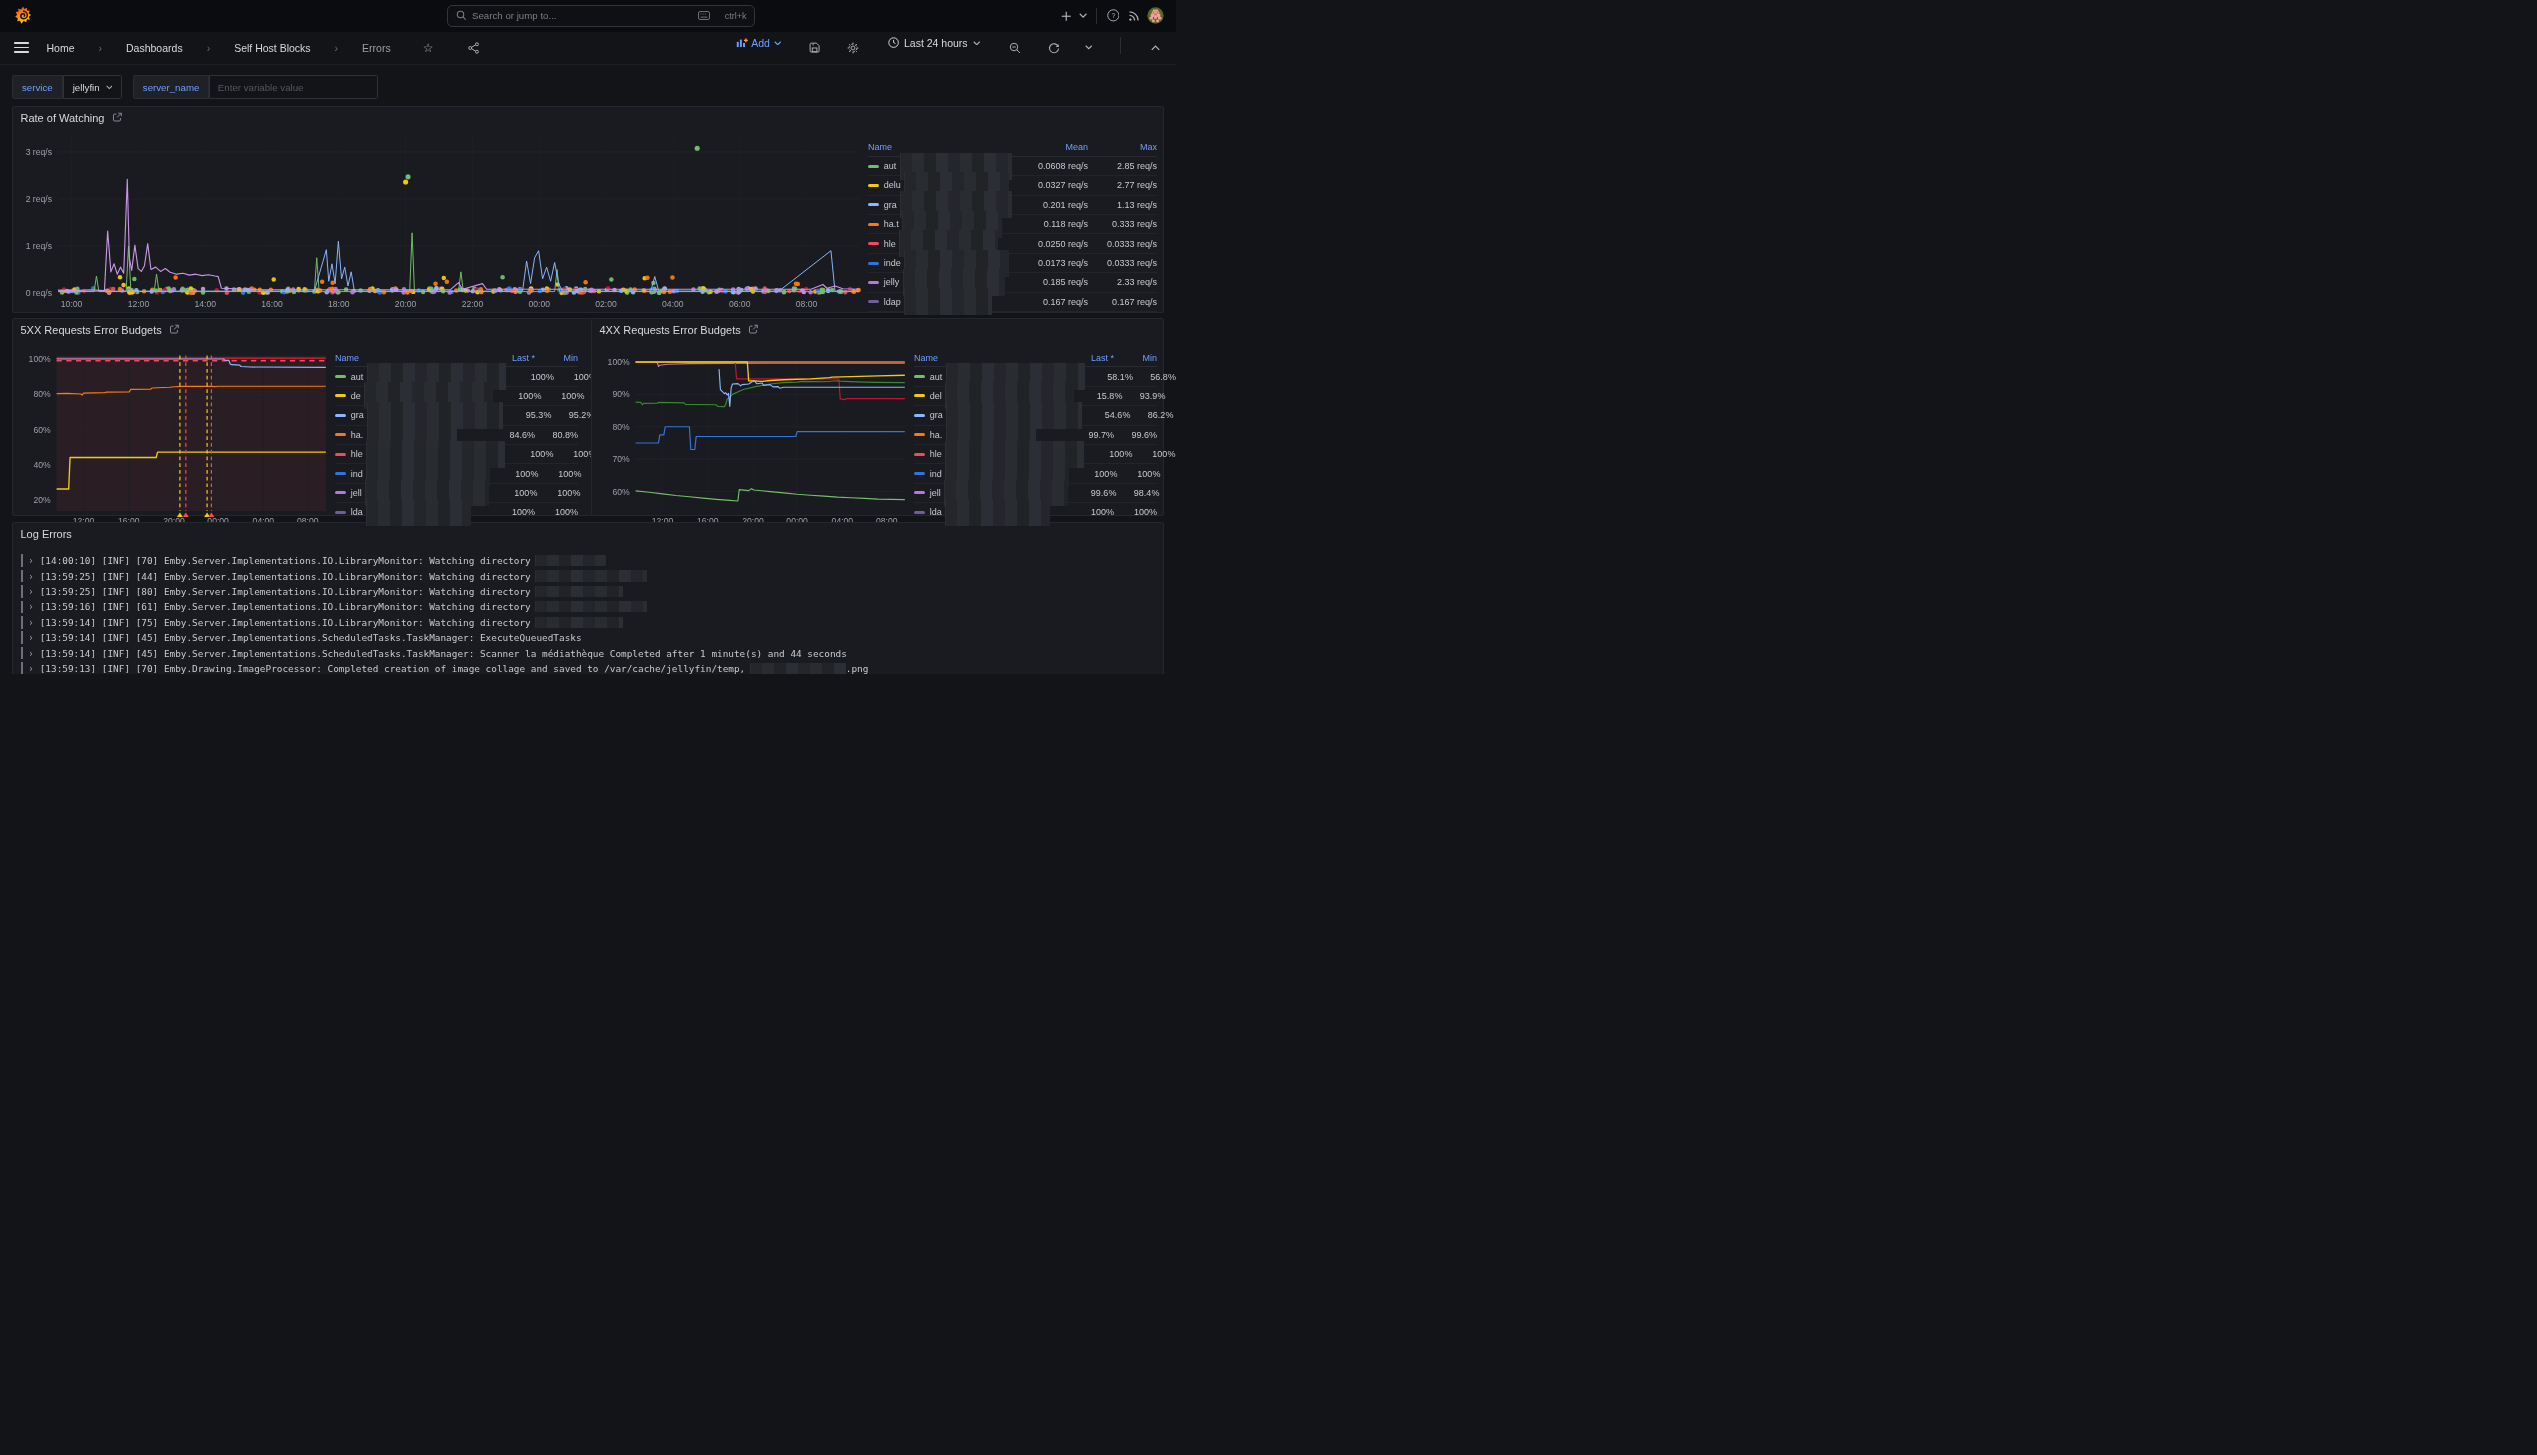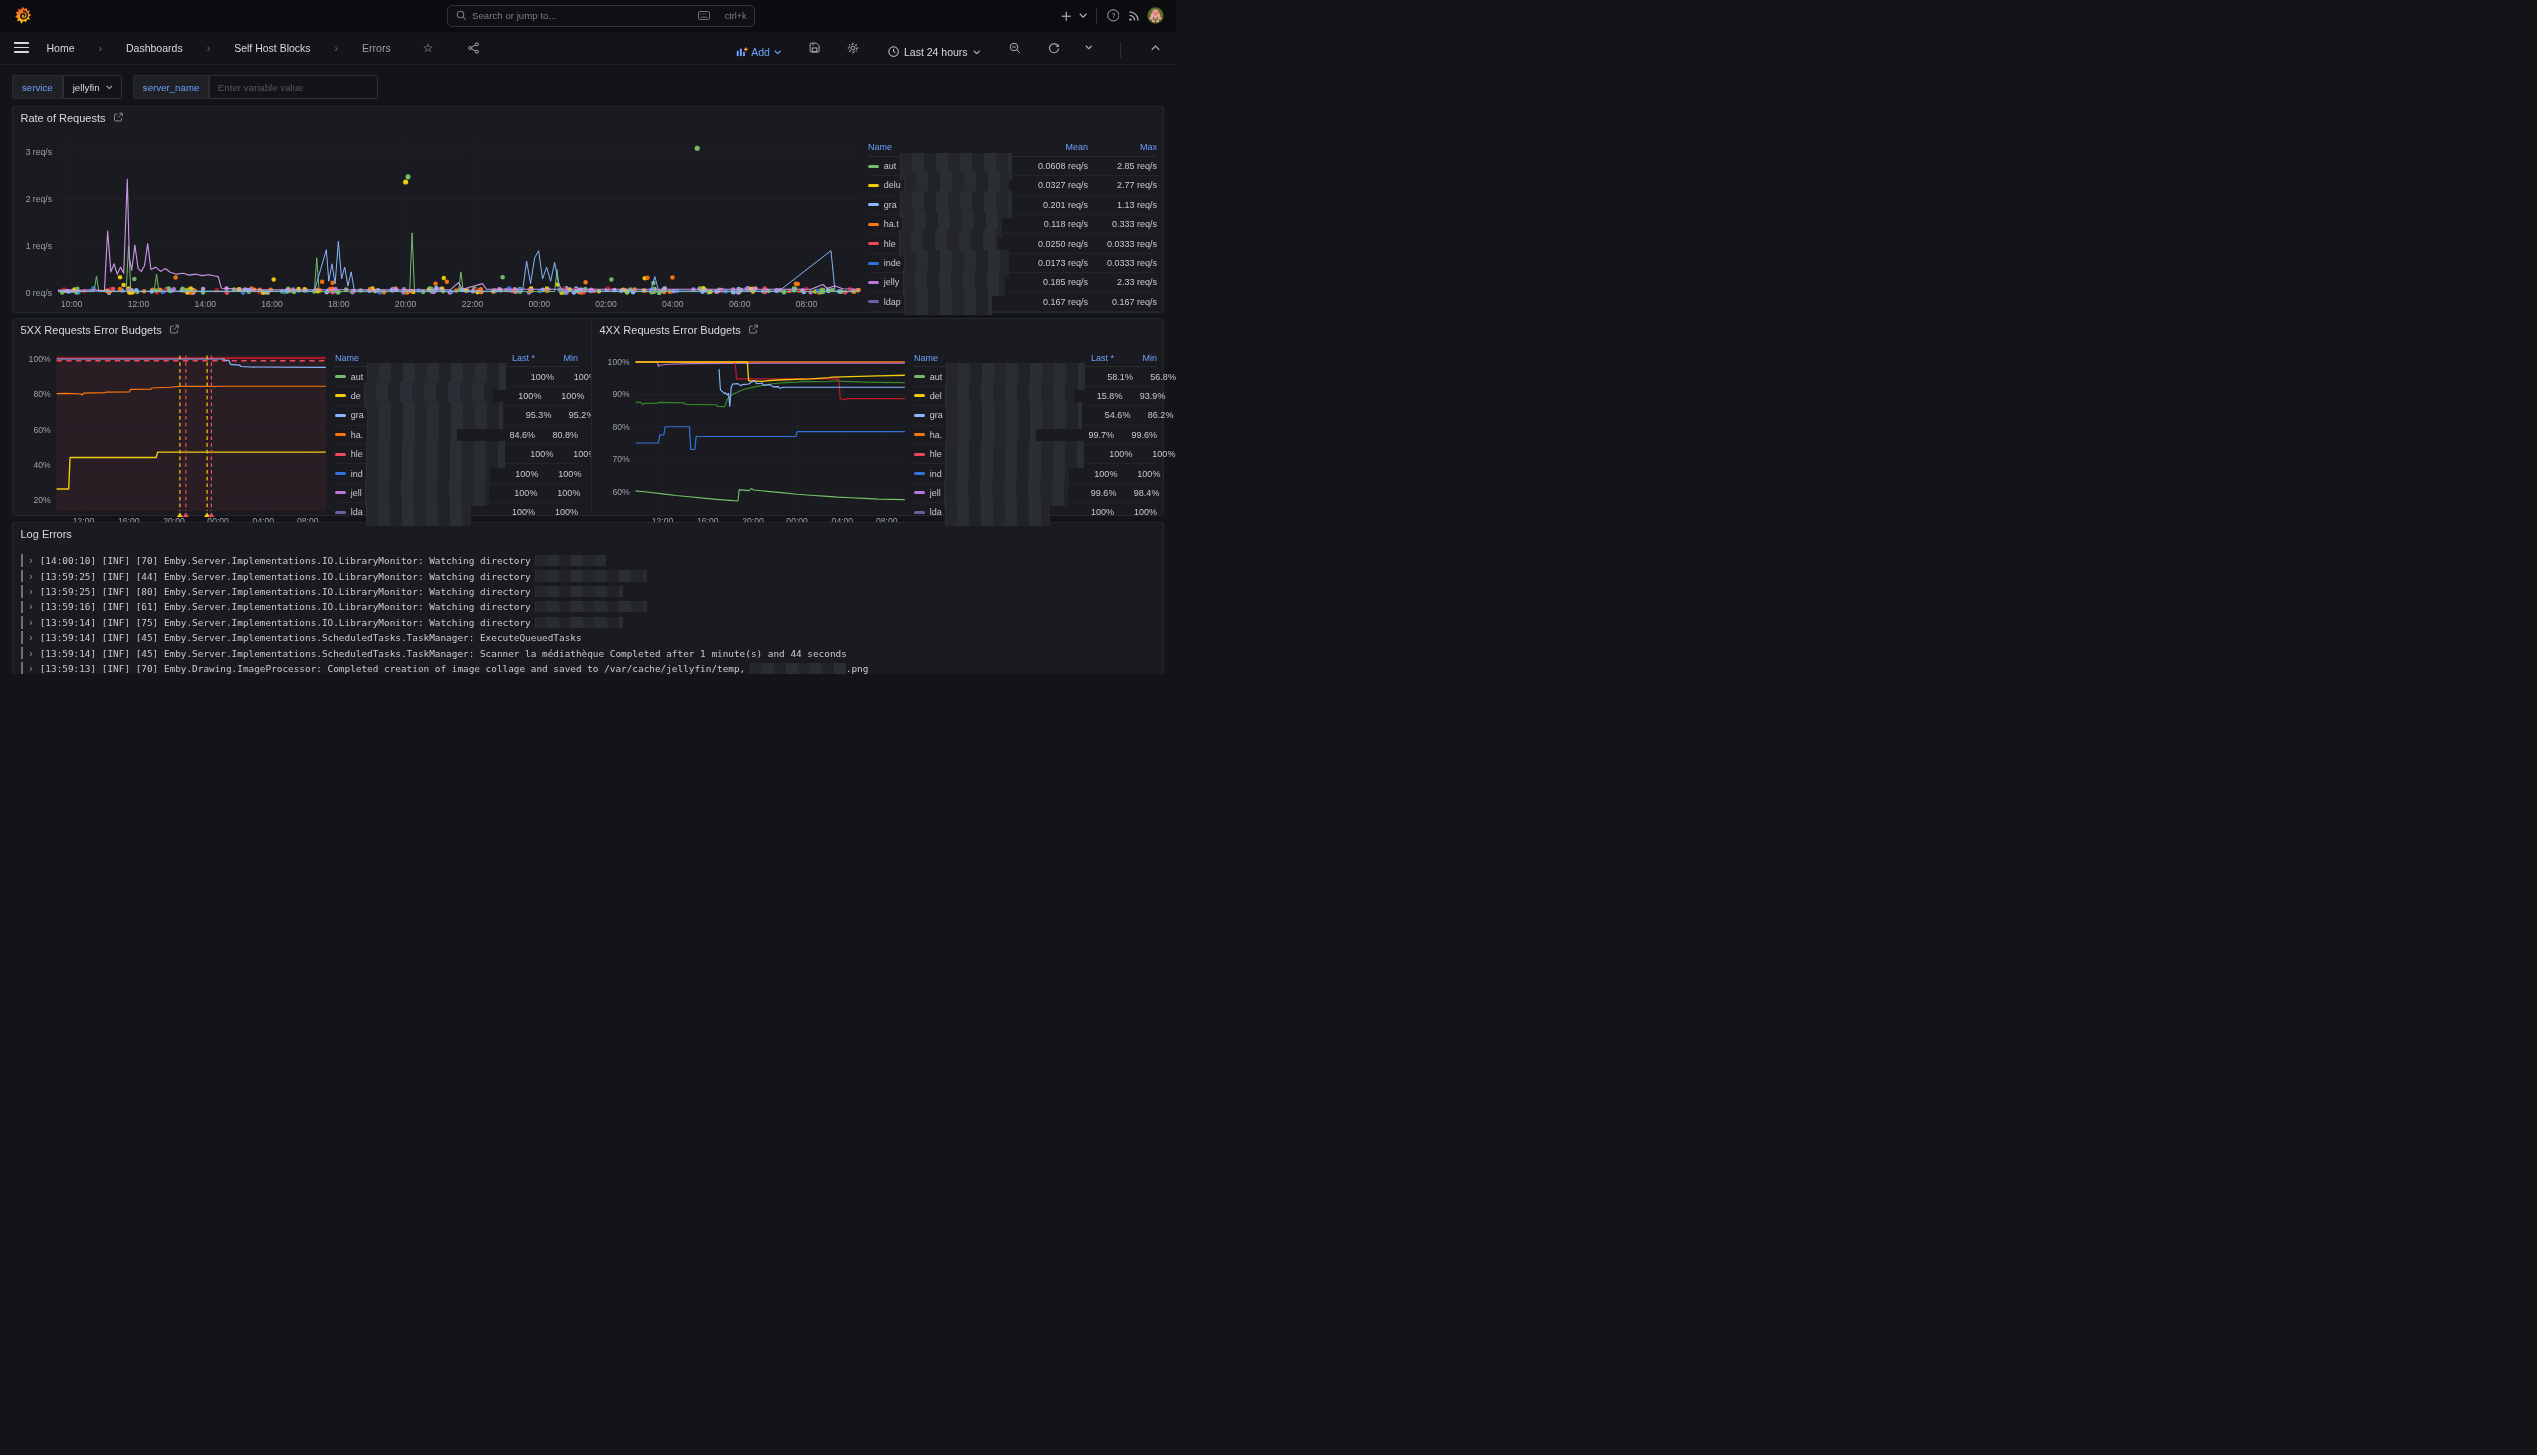--- a/index.html
+++ b/index.html
@@ -14,21 +14,21 @@
   .icon-btn{display:flex;align-items:center;justify-content:center;width:21px;height:21px;color:#aeb0b8;cursor:pointer;}
   .vdiv{width:0.7px;height:16.5px;background:#2c2e33;margin:0 6px;}
   
   #navrow{position:absolute;left:0;top:31.5px;width:100%;height:32px;background:#131418;border-bottom:0.7px solid #1d1f24;display:flex;align-items:center;}
   #burger{margin-left:13.5px;width:15px;height:10.5px;display:flex;flex-direction:column;justify-content:space-between;cursor:pointer;}
   #burger div{height:1.9px;background:#d8d9dd;border-radius:0.7px;}
   #crumbs{display:flex;align-items:center;margin-left:18px;font-size:10.5px;gap:24px;}
   #crumbs .sep{color:#6b6e76;font-size:10.5px;}
   #crumbs .crumb{color:#d8d9dd;cursor:pointer;}
   #crumbs .current{color:#9d9fa6;}
-  #nav-right{margin-left:auto;display:flex;align-items:flex-end;margin-right:10.5px;gap:18px;}
+  #nav-right{margin-left:auto;display:flex;align-items:flex-start;margin-right:10.5px;gap:18px;}
   #add-btn{display:flex;align-items:center;gap:3.7px;color:#6e9fff;font-size:10.5px;padding:0 4.5px;cursor:pointer;}
   #timepick{display:flex;align-items:center;gap:5.2px;font-size:10.5px;color:#d8d9dd;padding:0 6px;cursor:pointer;}
   
   #vars{position:absolute;left:12px;top:75px;display:flex;align-items:center;height:24px;}
   .varlabel{height:24px;display:flex;align-items:center;padding:0 9px;background:#1f2126;color:#6e9fff;font-size:9.7px;border:0.7px solid #2a2c32;box-sizing:border-box;border-radius:1.5px 0 0 1.5px;}
   .varvalue{height:24px;display:flex;align-items:center;gap:6px;padding:0 9px;background:#131418;border:0.7px solid #2f3136;color:#d8d9dd;font-size:9.7px;box-sizing:border-box;margin-right:10.5px;border-radius:0 1.5px 1.5px 0;cursor:pointer;}
   .varinput{height:24px;width:169px;background:#131418;border:0.7px solid #2f3136;color:#55575e;font-size:9.7px;padding:0 7.5px;box-sizing:border-box;display:flex;align-items:center;border-radius:0 1.5px 1.5px 0;}
   
   .panel{position:absolute;background:#1a1b20;border:0.7px solid #25272e;border-radius:1.5px;box-sizing:border-box;}
   .ptitle{position:absolute;left:7.5px;top:4.5px;display:flex;align-items:center;gap:7.5px;font-size:11px;font-weight:500;color:#d8d9dd;cursor:pointer;}
@@ -257,21 +257,21 @@
       <svg width="6.7" height="4.5" viewBox="0 0 10 6">
           <path d="M1 1 L5 5 L9 1" fill="none" stroke="#aeb0b8" stroke-width="1.5"></path>
         </svg>
     </div>
     <div class="varlabel">server_name</div>
     <div class="varinput">Enter variable value</div>
   </div>
 
   <div class="panel" style="left:12px;top:106px;width:1152px;height:207px;">
     <div class="ptitle">
-      <span>Rate of Requests</span>
+      <span>Rate of Watching</span>
       <span class="ext">
         <svg width="10.5" height="10.5" viewBox="0 0 14 14">
             <path d="M6 2.8 H3.4 A1.4 1.4 0 0 0 2 4.2 V10.6 A1.4 1.4 0 0 0 3.4 12 H9.8 A1.4 1.4 0 0 0 11.2 10.6 V8" fill="none" stroke="#8e8e9a" stroke-width="1.3"></path>
             <path d="M8.4 1.6 H12.4 V5.6" fill="none" stroke="#8e8e9a" stroke-width="1.3"></path>
             <line x1="12.2" y1="1.8" x2="6.8" y2="7.2" stroke="#8e8e9a" stroke-width="1.3"></line>
           </svg>
       </span>
     </div>
     <svg id="c1" width="846" height="180" style="position:absolute;left:6px;top:24px;" viewBox="0 0 1128 240">
         <line x1="70.156" x2="70.156" y1="6" y2="216" stroke="#1e2025" stroke-width="1"></line>

